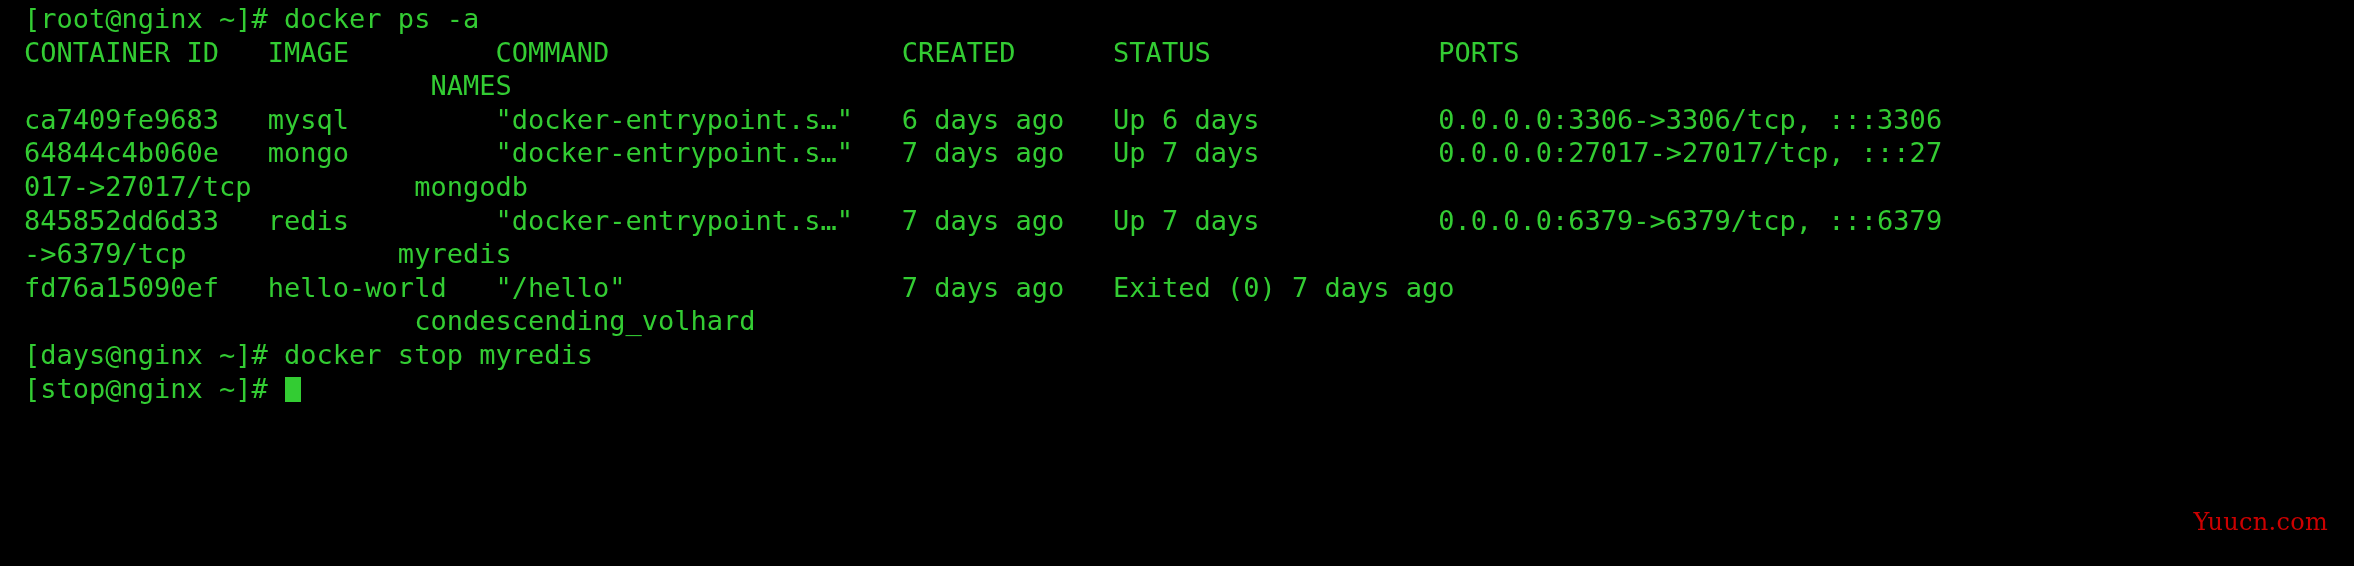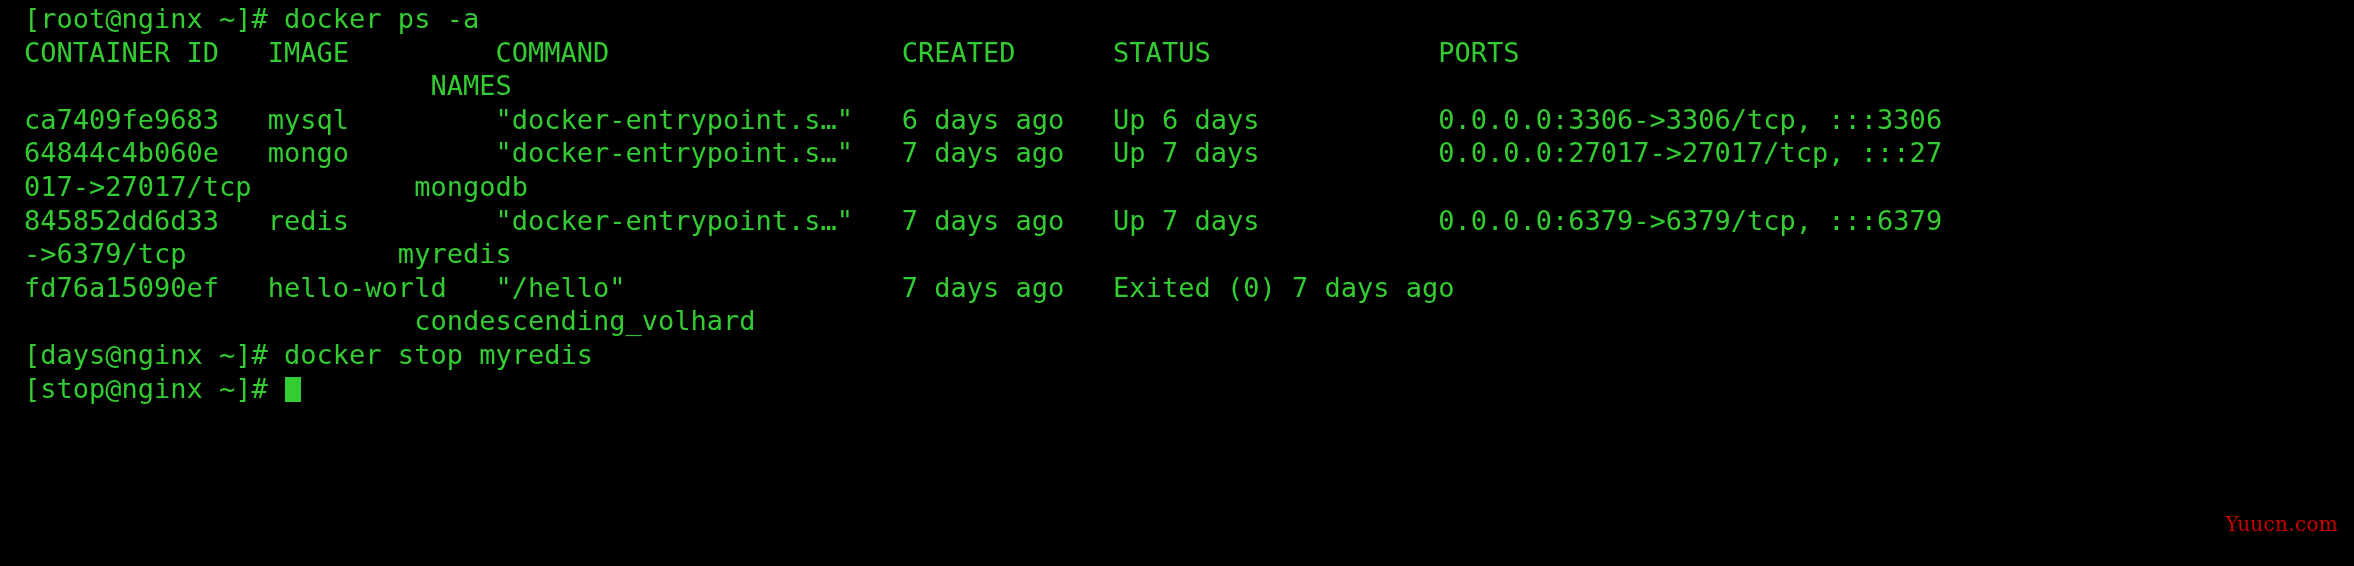--- a/index.html
+++ b/index.html
@@ -39,25 +39,25 @@
   .cursor-block {
     display: inline-block;
     width: 16px;
     height: 25px;
     background: #33cc33;
     vertical-align: -4px;
     margin-left: 1px;
   }
   #watermark {
     position: absolute;
-    right: 16px;
+    right: 26px;
     bottom: 30px;
     color: #cc0000;
     font-family: "DejaVu Serif", "Liberation Serif", serif;
-    font-size: 20px;
+    font-size: 24px;
     letter-spacing: 0.3px;
     user-select: none;
   }
 </style>
 </head>
 <body>
 
 <div id="terminal">
 
   <div class="line">[root@nginx ~]# docker ps -a</div>

